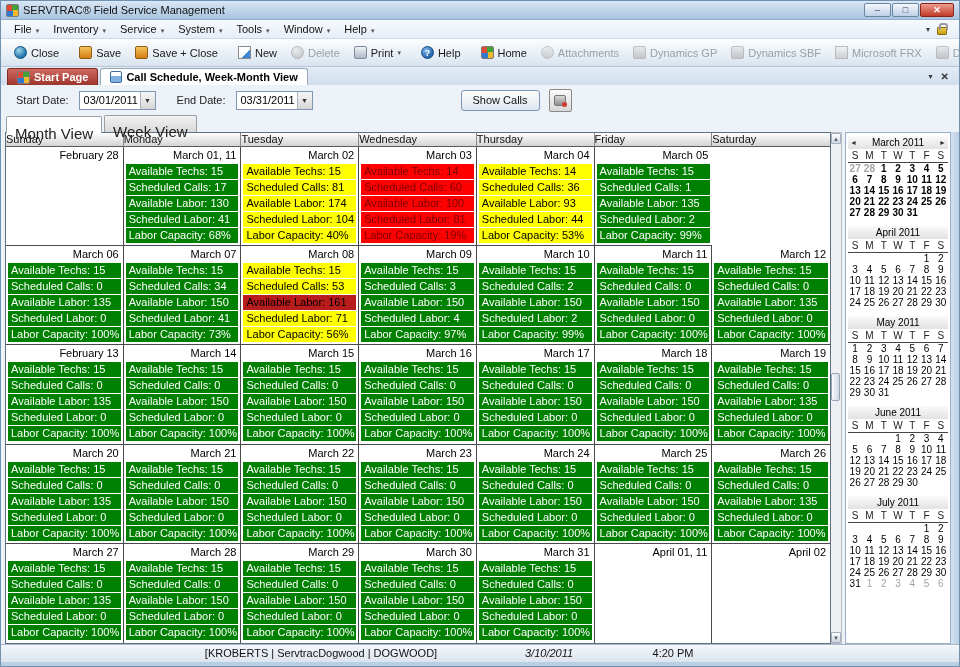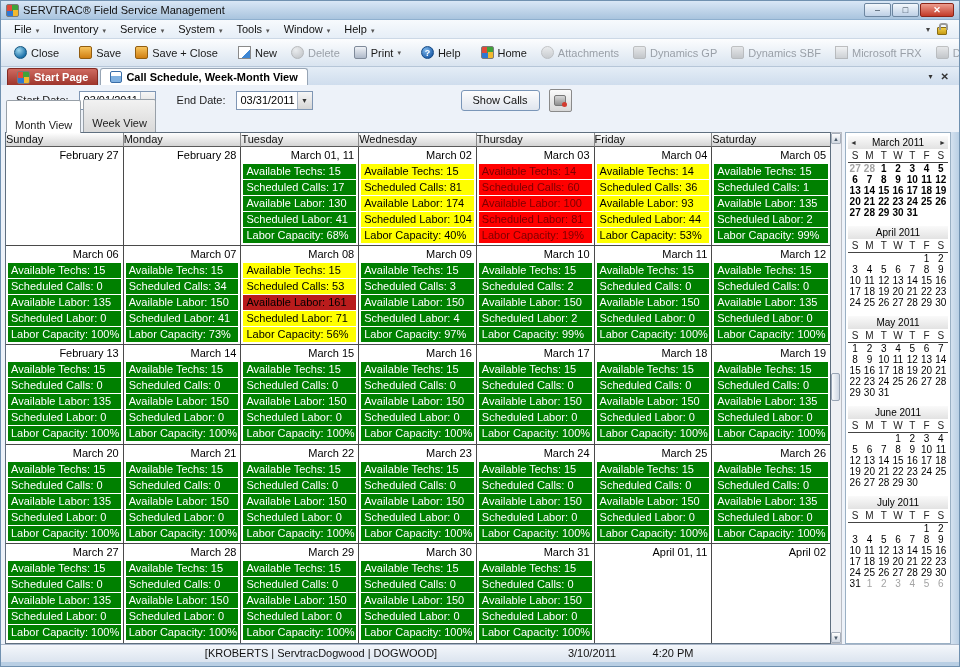--- a/index.html
+++ b/index.html
@@ -58,21 +58,21 @@
   .filterrow { height:30px; background:#edf2f9; display:flex; align-items:center; font-size:11px; color:#222; padding-left:15px; }
   .flabel { margin-right:10px; }
   .combo { display:inline-flex; width:77px; height:19px; border:1px solid #7f96b4; background:#fff; align-items:stretch; }
   .combo .val { flex:1; padding:2px 3px 0 4px; font-size:11px; color:#000; overflow:hidden; white-space:nowrap; }
   .combo .dd { width:15px; background:linear-gradient(#f6f6f6,#d6d6d6); border-left:1px solid #a8b4c4; font-size:7px; color:#333; display:flex; align-items:center; justify-content:center; }
   .btn { height:21px; padding:0 11px; border:1px solid #7a96b8; border-radius:3px; background:linear-gradient(#fdfdfd,#dfe5ee); font-size:11px; color:#111; display:inline-flex; align-items:center; }
   .sqbtn { width:23px; height:23px; border:1px solid #8a8a8a; border-radius:2px; background:linear-gradient(#fafafa,#d8d8d8); display:inline-flex; align-items:center; justify-content:center; margin-left:9px; }
 
   
   .viewtabs { height:17px; background:#edf2f9; padding-left:5px; display:flex; align-items:flex-end; position:relative; z-index:3; }
-  .vtab { display:inline-block; height:15px; line-height:15px; padding:16px 8px; font-size:11px; color:#222; border:1px solid #98a0a8; border-bottom:none; border-radius:2px 2px 0 0; background:linear-gradient(#f2f2f2,#d9d9d9); margin-right:2px; }
+  .vtab { display:inline-block; height:15px; line-height:15px; padding:8px 8px; font-size:15px; color:#222; border:1px solid #98a0a8; border-bottom:none; border-radius:2px 2px 0 0; background:linear-gradient(#f2f2f2,#d9d9d9); margin-right:2px; }
   .vtab.active { background:#fff; height:17px; line-height:17px; margin-bottom:-1px; }
 
   
   .main { flex:1; display:flex; background:#edf2f9; padding:0 0 0 4px; min-height:0; position:relative; z-index:2; }
   .grid { flex:1; display:flex; flex-direction:column; background:#fff; border:1px solid #5f6f7f; min-width:0; }
   .ghead { display:grid; grid-template-columns:repeat(7,1fr); height:14px; flex:none; }
   .gh-cell { background:linear-gradient(#fefefe,#d4d4d4); border-right:1px solid #8a8a8a; border-bottom:1px solid #5a5a5a; font-size:11px; line-height:13px; text-align:left; color:#111; overflow:hidden; }
   .gh-cell:last-child { border-right:none; }
   .wrow { display:grid; grid-template-columns:repeat(7,1fr); flex:1; min-height:0; }
   .daycell { border-right:1px solid #4a4a4a; border-bottom:1px solid #4a4a4a; background:#fff; overflow:hidden; }
@@ -96,21 +96,21 @@
   .mc-dh { display:grid; grid-template-columns:repeat(7,1fr); border-bottom:1px solid #444; font-size:10px; height:13px; line-height:12px; text-align:center; color:#222; margin-top:1px; }
   .mc-row { display:grid; grid-template-columns:repeat(7,1fr); height:11px; line-height:11px; font-size:10px; text-align:center; }
   .mc-d { color:#000; }
   .minical.current .mc-d { font-weight:bold; }
   .mc-d.dim { color:#a3a3a3; font-weight:normal; }
   .rstrip { width:8px; flex:none; background:linear-gradient(90deg,#d4e1ef,#b9cfe4); }
 
   
   .statusbar { height:18px; flex:none; background:linear-gradient(#f4f7fb,#dbe4ef); border-top:1px solid #aab8ca; position:relative; font-size:11px; color:#111; }
   .sb-session { position:absolute; left:0; width:640px; text-align:center; top:2px; }
-  .sb-date { position:absolute; left:551px; width:80px; text-align:center; top:2px; }
+  .sb-date { position:absolute; left:524px; width:80px; top:2px;font-style:italic; }
   .sb-time { position:absolute; left:642px; width:60px; text-align:center; top:2px; }
   .bottframe { height:4px; flex:none; background:#b9cfe4; }
 </style>
 </head>
 <body>
 
 <div class="window">
 
   <div class="titlebar">
     <span class="ic ic-home" style="width:13px;height:13px;margin:0;"></span>
@@ -244,23 +244,20 @@
           <div class="gh-cell">Monday</div>
           <div class="gh-cell">Tuesday</div>
           <div class="gh-cell">Wednesday</div>
           <div class="gh-cell">Thursday</div>
           <div class="gh-cell">Friday</div>
           <div class="gh-cell">Saturday</div>
         </div>
       <div style="display:flex;flex-direction:column;flex:1;min-height:0;">
           <div class="wrow">
             <div class="daycell">
-              <div class="ddate">February 27</div>
-            </div>
-            <div class="daycell">
               <div class="ddate">February 28</div>
             </div>
             <div class="daycell">
               <div class="ddate">March 01, 11</div>
               <div class="stat" style="background-color: rgb(0, 128, 0); color: rgb(255, 255, 255);">Available Techs: 15</div>
               <div class="stat" style="background-color: rgb(0, 128, 0); color: rgb(255, 255, 255);">Scheduled Calls: 17</div>
               <div class="stat" style="background-color: rgb(0, 128, 0); color: rgb(255, 255, 255);">Available Labor: 130</div>
               <div class="stat" style="background-color: rgb(0, 128, 0); color: rgb(255, 255, 255);">Scheduled Labor: 41</div>
               <div class="stat" style="background-color: rgb(0, 128, 0); color: rgb(255, 255, 255);">Labor Capacity: 68%</div>
             </div>

